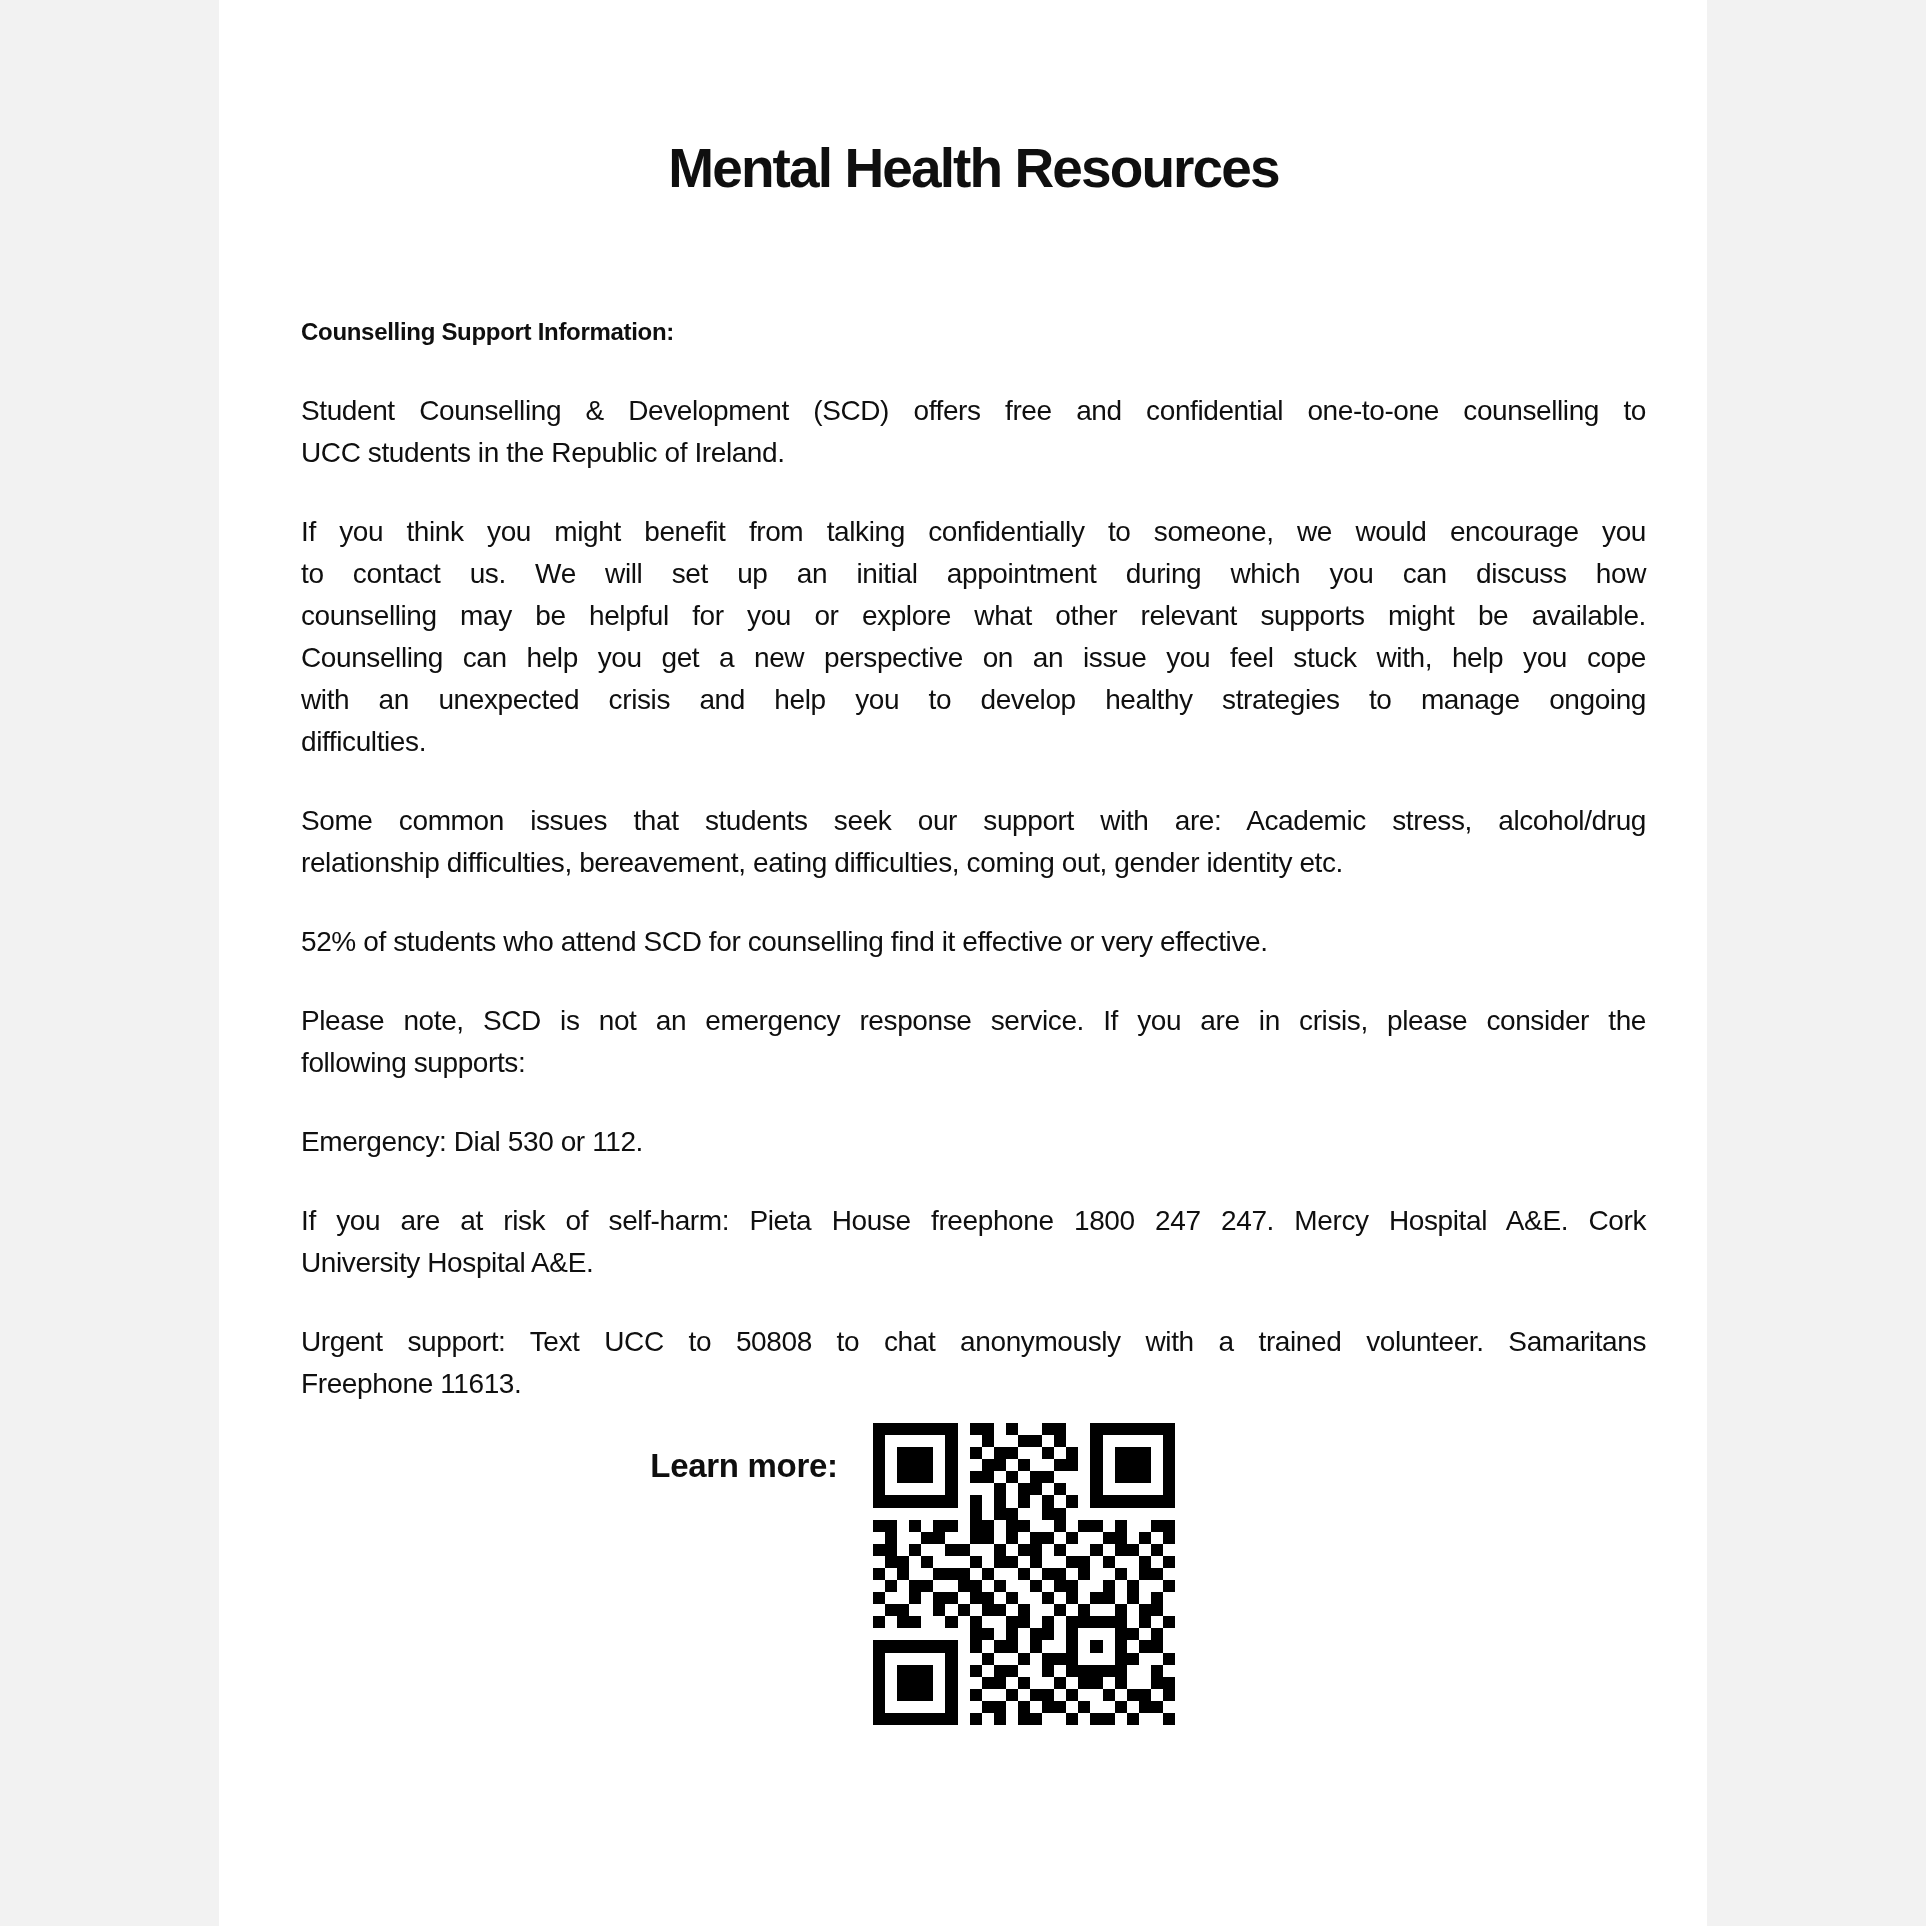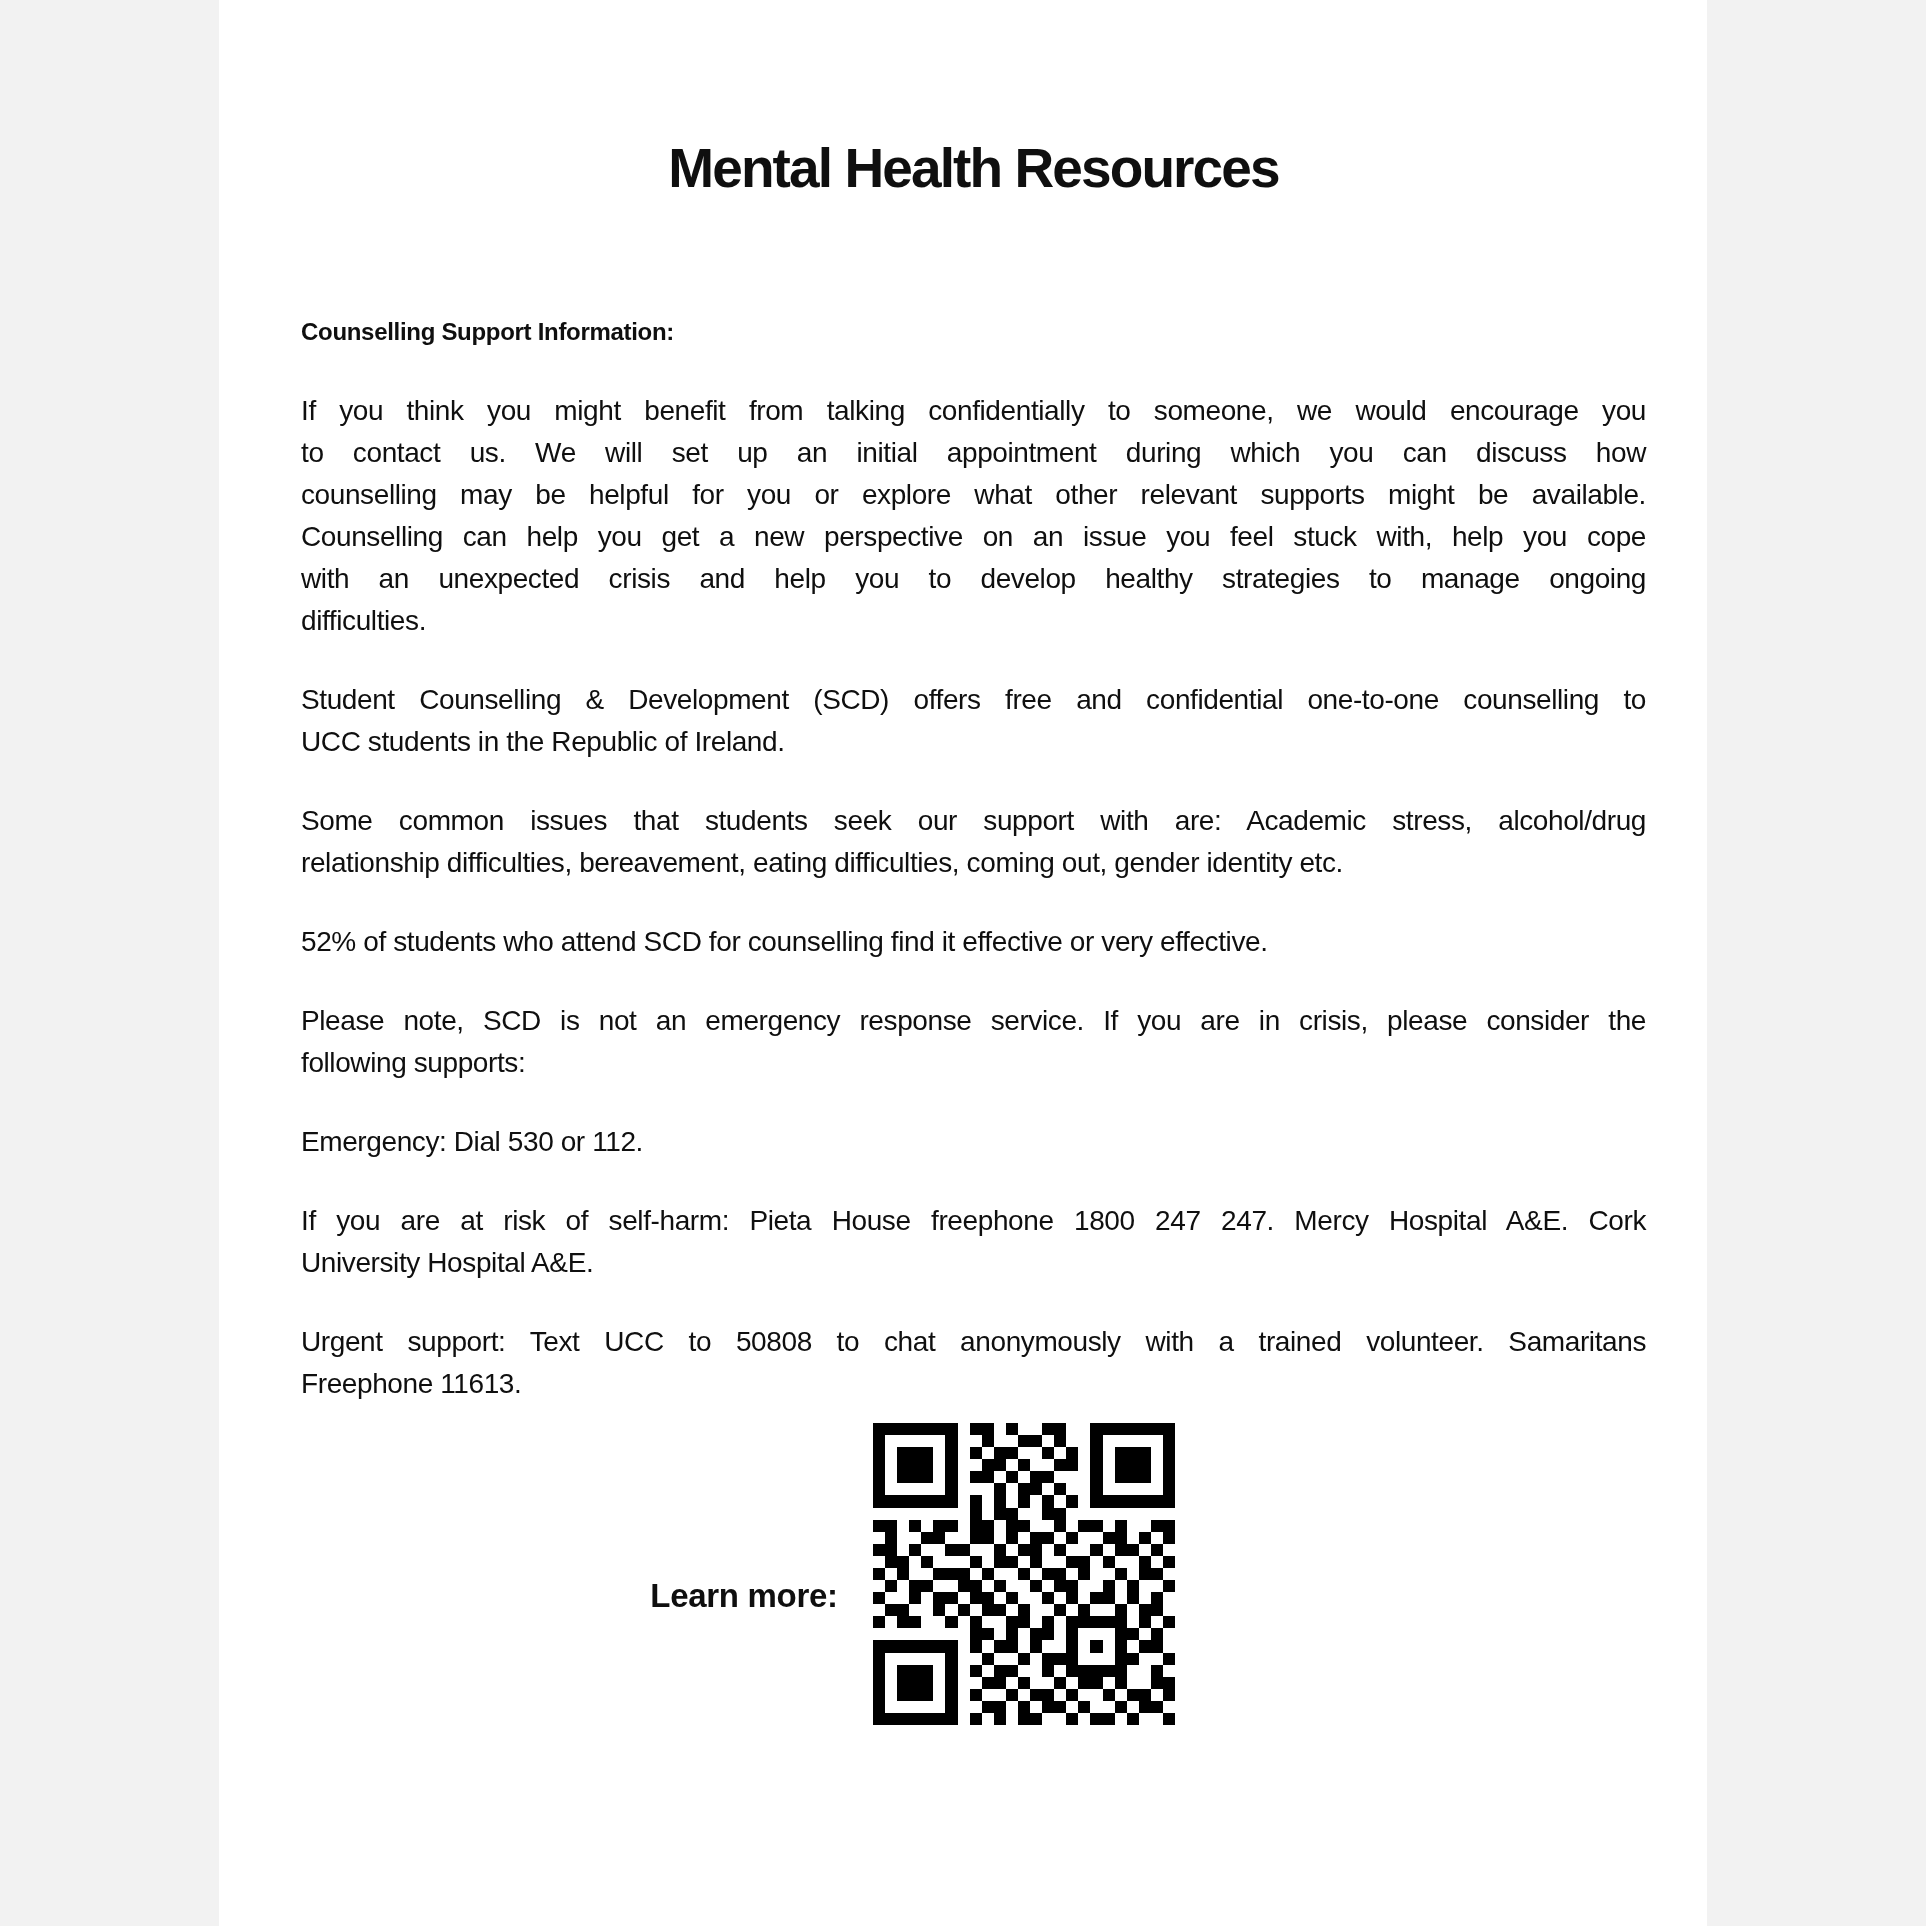--- a/index.html
+++ b/index.html
@@ -39,21 +39,21 @@
     font-size: 28px;
     line-height: 42px;
     letter-spacing: -0.4px;
     text-align: justify;
   }
   .line.fill { text-align-last: justify; }
   .line.end  { text-align-last: left; }
   .learn-more-row {
     margin-top: 18px;
     display: flex;
-    align-items: center;
+    align-items: flex-start;
     justify-content: center;
     position: relative;
     left: -61px;
   }
   .learn-more-label {
     font-size: 33px;
     font-weight: 700;
     letter-spacing: -0.3px;
     line-height: 42px;
     margin-right: 35px;
@@ -67,31 +67,31 @@
 </head>
 <body style="background: rgb(242, 242, 242); color: rgb(15, 15, 15);">
 
 <div class="page" style="background: rgb(255, 255, 255);">
 
   <h1 class="doc-title">Mental Health Resources</h1>
 
   <h2 class="section-heading">Counselling Support Information:</h2>
 
   <div class="para">
+    <div class="line fill">Student Counselling &amp; Development (SCD) offers free and confidential one-to-one counselling to</div>
+    <div class="line end">UCC students in the Republic of Ireland.</div>
+  </div>
+
+  <div class="para">
     <div class="line fill">If you think you might benefit from talking confidentially to someone, we would encourage you</div>
     <div class="line fill">to contact us. We will set up an initial appointment during which you can discuss how</div>
     <div class="line fill">counselling may be helpful for you or explore what other relevant supports might be available.</div>
     <div class="line fill">Counselling can help you get a new perspective on an issue you feel stuck with, help you cope</div>
     <div class="line fill">with an unexpected crisis and help you to develop healthy strategies to manage ongoing</div>
     <div class="line end">difficulties.</div>
-  </div>
-
-  <div class="para">
-    <div class="line fill">Student Counselling &amp; Development (SCD) offers free and confidential one-to-one counselling to</div>
-    <div class="line end">UCC students in the Republic of Ireland.</div>
   </div>
 
   <div class="para">
     <div class="line fill">Some common issues that students seek our support with are: Academic stress, alcohol/drug</div>
     <div class="line end">relationship difficulties, bereavement, eating difficulties, coming out, gender identity etc.</div>
   </div>
 
   <div class="para">
     <div class="line end">52% of students who attend SCD for counselling find it effective or very effective.</div>
   </div>

